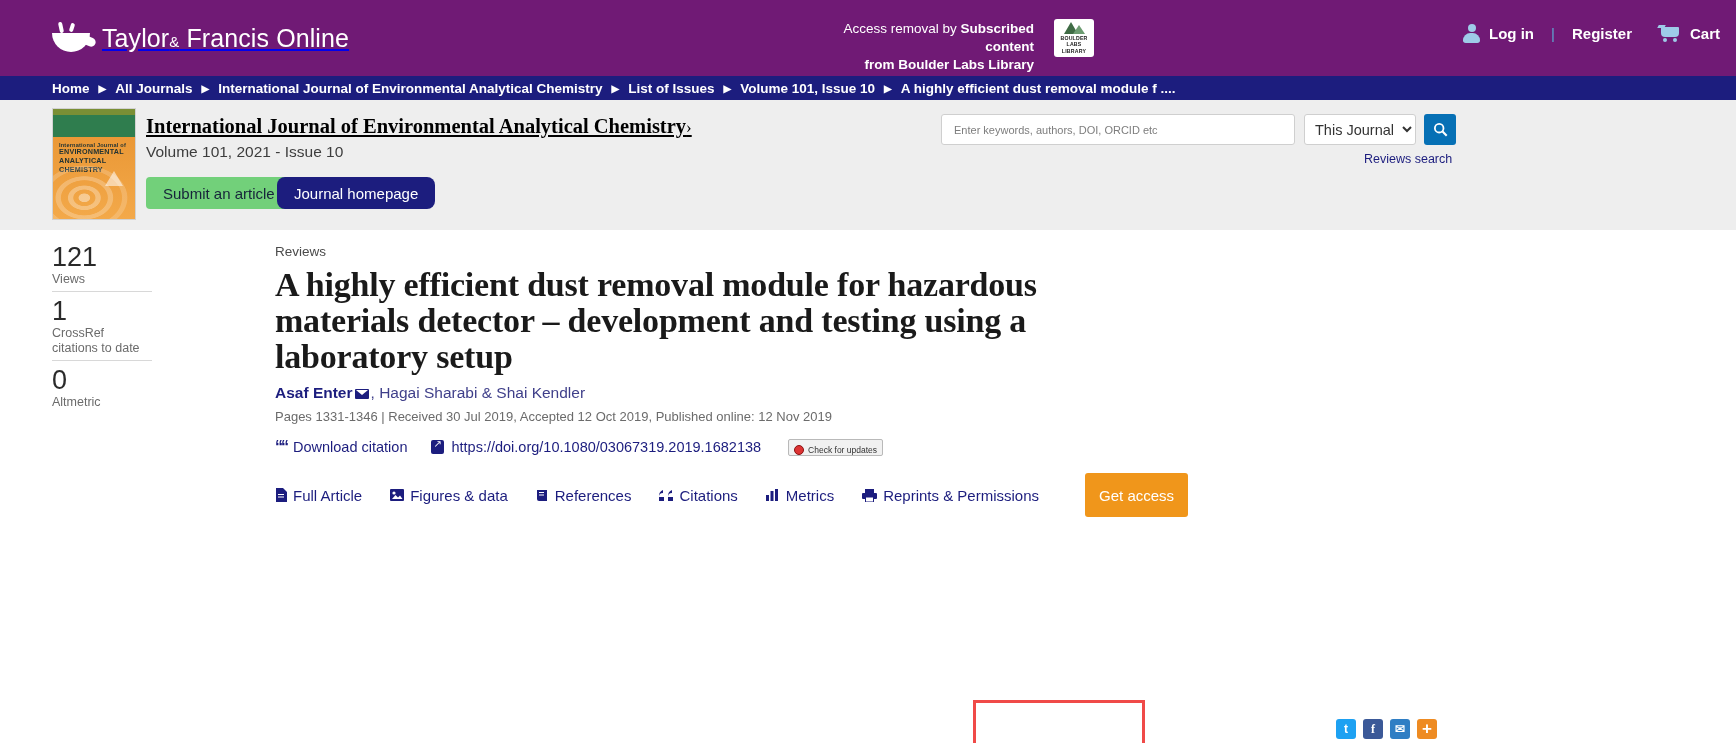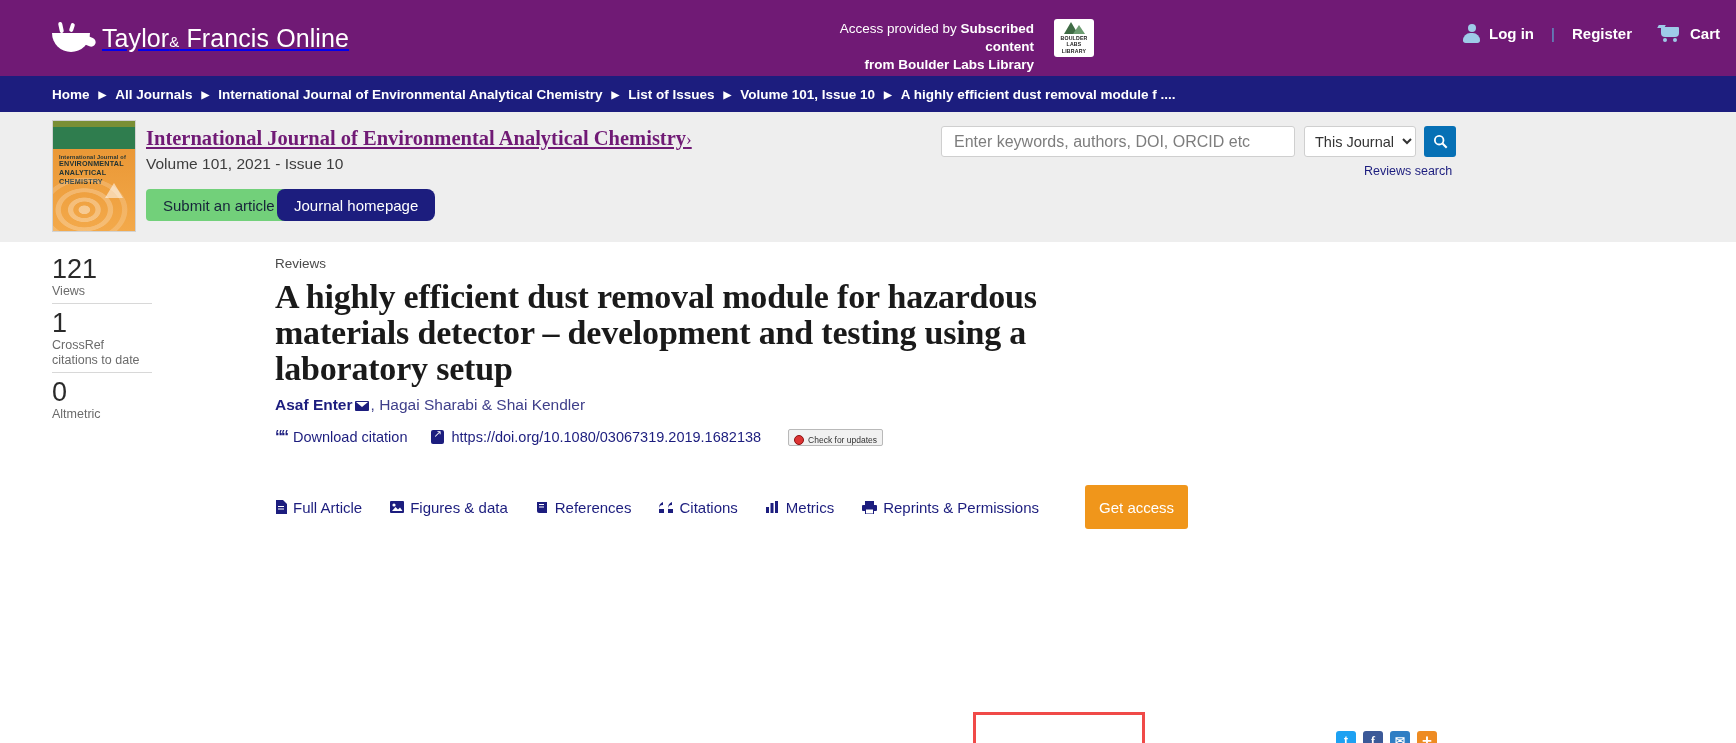--- a/index.html
+++ b/index.html
@@ -80,21 +80,21 @@
     position:absolute; left:0px; top:0px; width:7px; height:3px; background:#9ecbe8;
     transform:skewX(-28deg);
   }
   .cart-icon .w1, .cart-icon .w2 {
     position:absolute; bottom:0; width:4px; height:4px; border-radius:50%; background:#9ecbe8;
   }
   .cart-icon .w1 { left:5px; } .cart-icon .w2 { left:15px; }
 
   
   .crumbs {
-    height:36px; background:#1c1d7e; display:flex; align-items:center;
+    height:24px; background:#1c1d7e; display:flex; align-items:center;
     padding-left:52px; color:#fff; font-size:13.5px; font-weight:bold; overflow:hidden;
   }
   .crumbs a { color:#fff; text-decoration:none; white-space:nowrap; }
   .crumbs .arw { color:#fff; margin:0 9px; font-size:10px; }
 
   
   .jhead { background:#eeeeee; height:130px; position:relative; }
   .cover {
     position:absolute; left:52px; top:8px; width:84px; height:112px;
     background:linear-gradient(#e7922f, #f3a94a);
@@ -115,41 +115,41 @@
       rgba(255,255,255,.24) 27% 32%, rgba(255,255,255,0) 33% 42%,
       rgba(255,255,255,.18) 43% 48%, rgba(255,255,255,0) 49% 100%);
   }
   .cover .tri {
     position:absolute; left:52px; top:62px; width:0; height:0;
     border-left:9px solid transparent; border-right:9px solid transparent; border-bottom:15px solid rgba(255,255,255,.55);
   }
   .jtitle {
     position:absolute; left:146px; top:15px;
     font-family:"Liberation Serif", serif; font-weight:bold;
-    font-size:20.5px; color:#701a75; white-space:nowrap;
+    font-size:20.5px; color:#000000; white-space:nowrap;
   }
   .jtitle .chev { font-weight:normal; font-size:17px; }
   .jvol { position:absolute; left:146px; top:43px; font-size:15.5px; color:#3d3d3d; }
   .btn-submit {
     position:absolute; left:146px; top:77px; height:32px; padding:0 17px;
     background:#72d07a; color:#16233a; border:none; border-radius:4px;
     font-size:15px; font-family:inherit; cursor:pointer;
     display:flex; align-items:center;
   }
   .btn-home {
     position:absolute; left:277px; top:77px; height:32px; padding:0 17px;
     background:#1c1d7e; color:#fff; border:none; border-radius:8px;
     font-size:15px; font-family:inherit; cursor:pointer;
     display:flex; align-items:center;
   }
 
   .search-row { position:absolute; left:941px; top:14px; display:flex; align-items:stretch; }
   .search-input {
     width:354px; height:31px; border:1px solid #cfcfcf; border-radius:3px;
-    padding:0 12px; font-size:16px; color:#555; background:#fff;
+    padding:0 12px; font-size:11px; color:#555; background:#fff;
     font-family:inherit; outline:none;
   }
   .search-input::placeholder { color:#7d7d7d; }
   .search-scope {
     margin-left:9px; width:112px; height:31px; border:1px solid #cfcfcf; border-radius:3px;
     background:#fff; font-size:14.5px; color:#333; padding:0 6px; font-family:inherit;
   }
   .search-go {
     margin-left:8px; width:32px; height:31px; background:#0670b5; border:none;
     border-radius:3px; cursor:pointer; display:flex; align-items:center; justify-content:center;
@@ -248,21 +248,21 @@
     <span class="tf-lamp">
       <span class="flame1"></span>
         <span class="flame2"></span>
       <span class="bowl"></span>
         <span class="spout"></span>
     </span>
     <span class="tf-title"><span>Taylor</span><span class="amp">&amp;</span><span> Francis Online</span></span>
   </a>
 
   <div class="access-block">
-    <span>Access provided by </span><b>Subscribed content</b><br>
+    <span>Access removal by </span><b>Subscribed content</b><br>
     <b>from Boulder Labs Library</b>
   </div>
 
   <div class="lib-logo">
     <span class="mtn"></span>
     <span class="ltxt">BOULDER</span>
     <span class="ltxt">LABS</span>
     <span class="ltxt">LIBRARY</span>
   </div>
 
@@ -352,20 +352,21 @@
     </div>
   </div>
 
   <div class="article">
     <div class="notch"></div>
     <div class="kicker">Reviews</div>
     <h1 class="title">A highly efficient dust removal module for hazardous materials detector – development and testing using a laboratory setup</h1>
     <div class="authors">
       <a href="#" class="lead">Asaf Enter</a><span class="env"></span><span>, Hagai Sharabi &amp; Shai Kendler</span>
     </div>
+    <div class="pages">Pages 1331-1346 | Received 30 Jul 2019, Accepted 12 Oct 2019, Published online: 12 Nov 2019</div>
 
     <div class="doirow">
       <span class="quote-ic">““</span>
       <a href="#">Download citation</a>
       <span class="doi-ic"></span>
       <a href="#">https://doi.org/10.1080/03067319.2019.1682138</a>
       <span class="crossmark">
         <span class="dot"></span>
         <span>Check for updates</span>
       </span>

